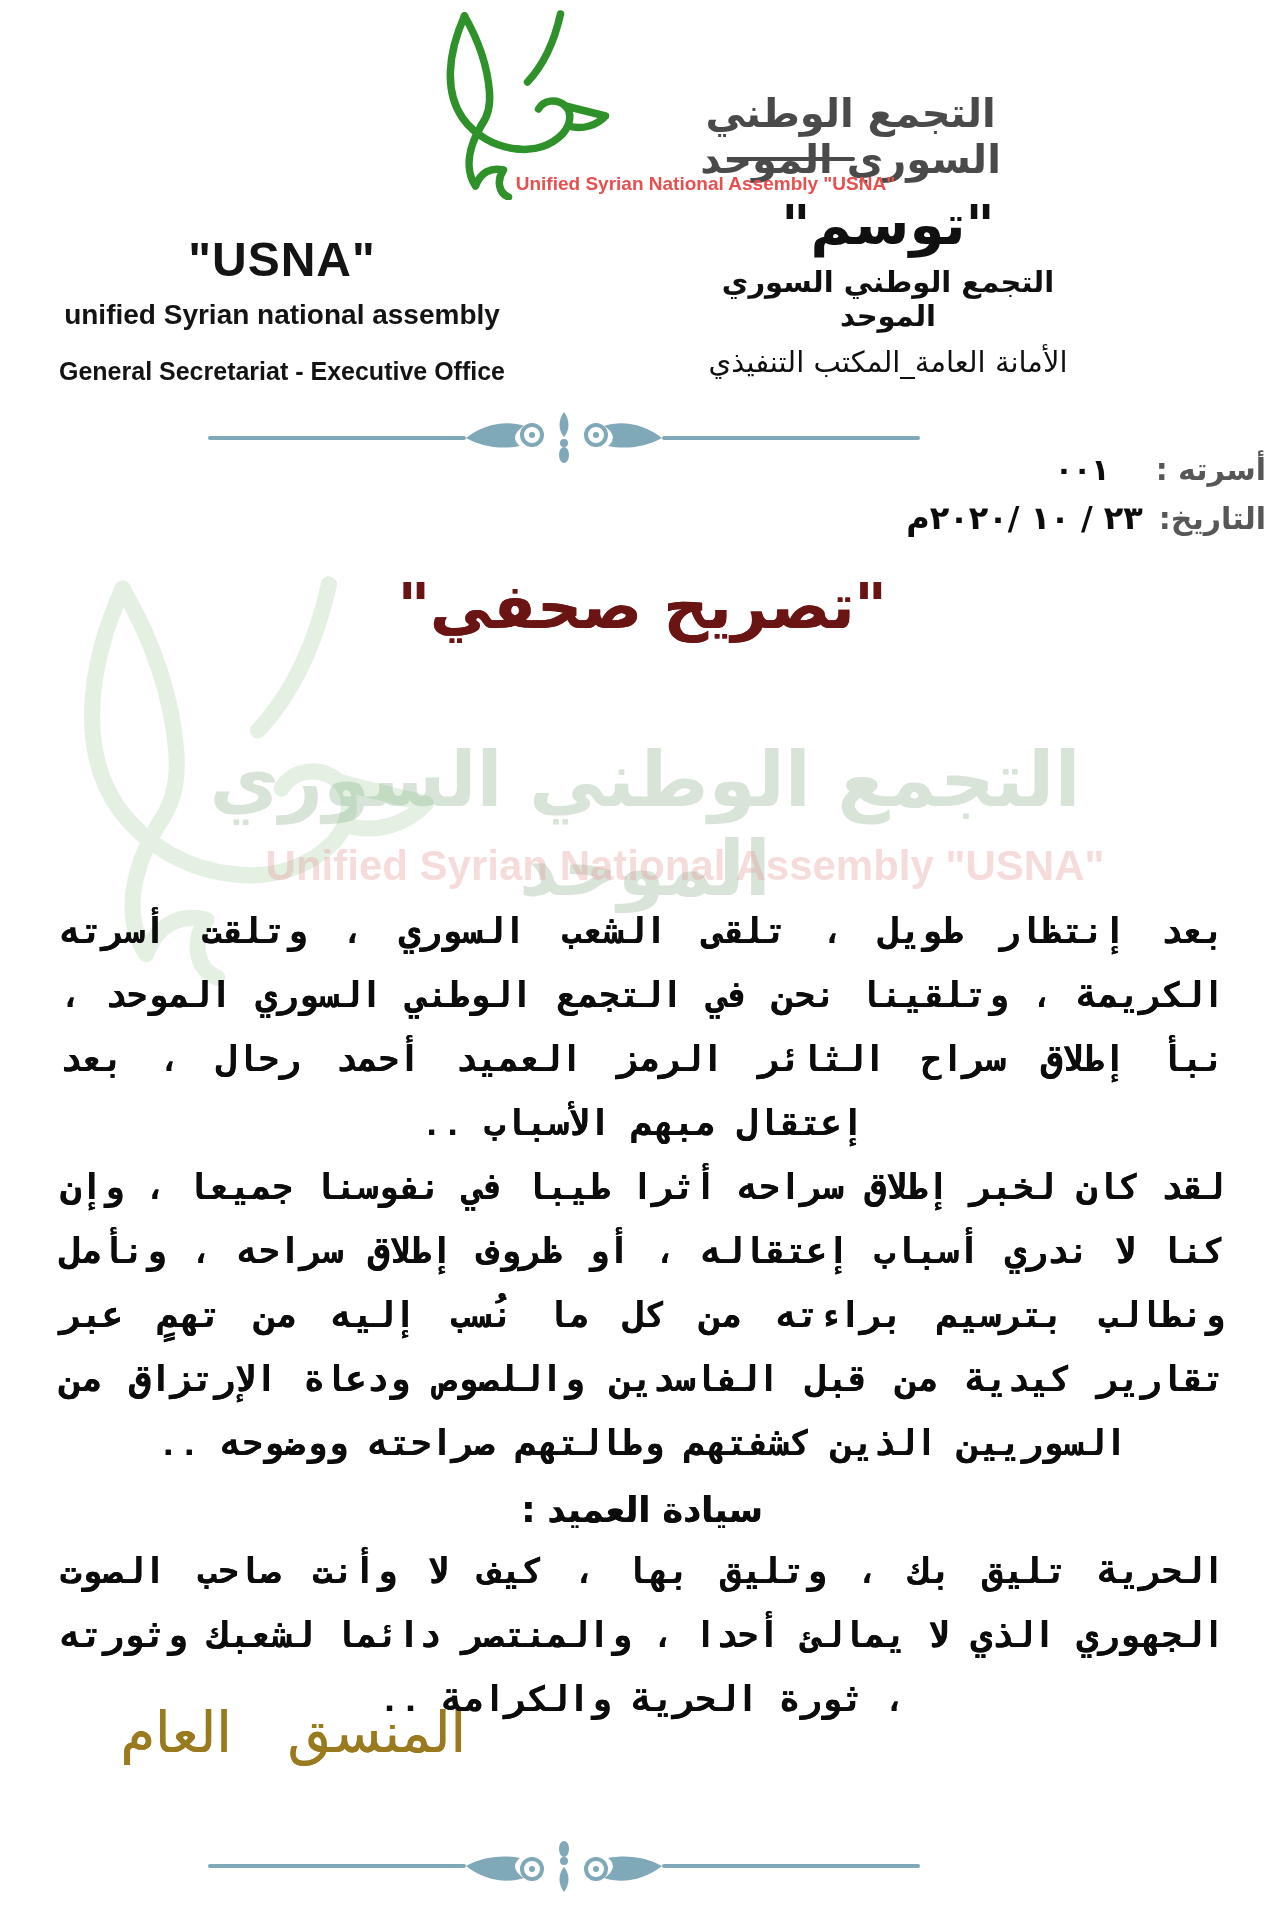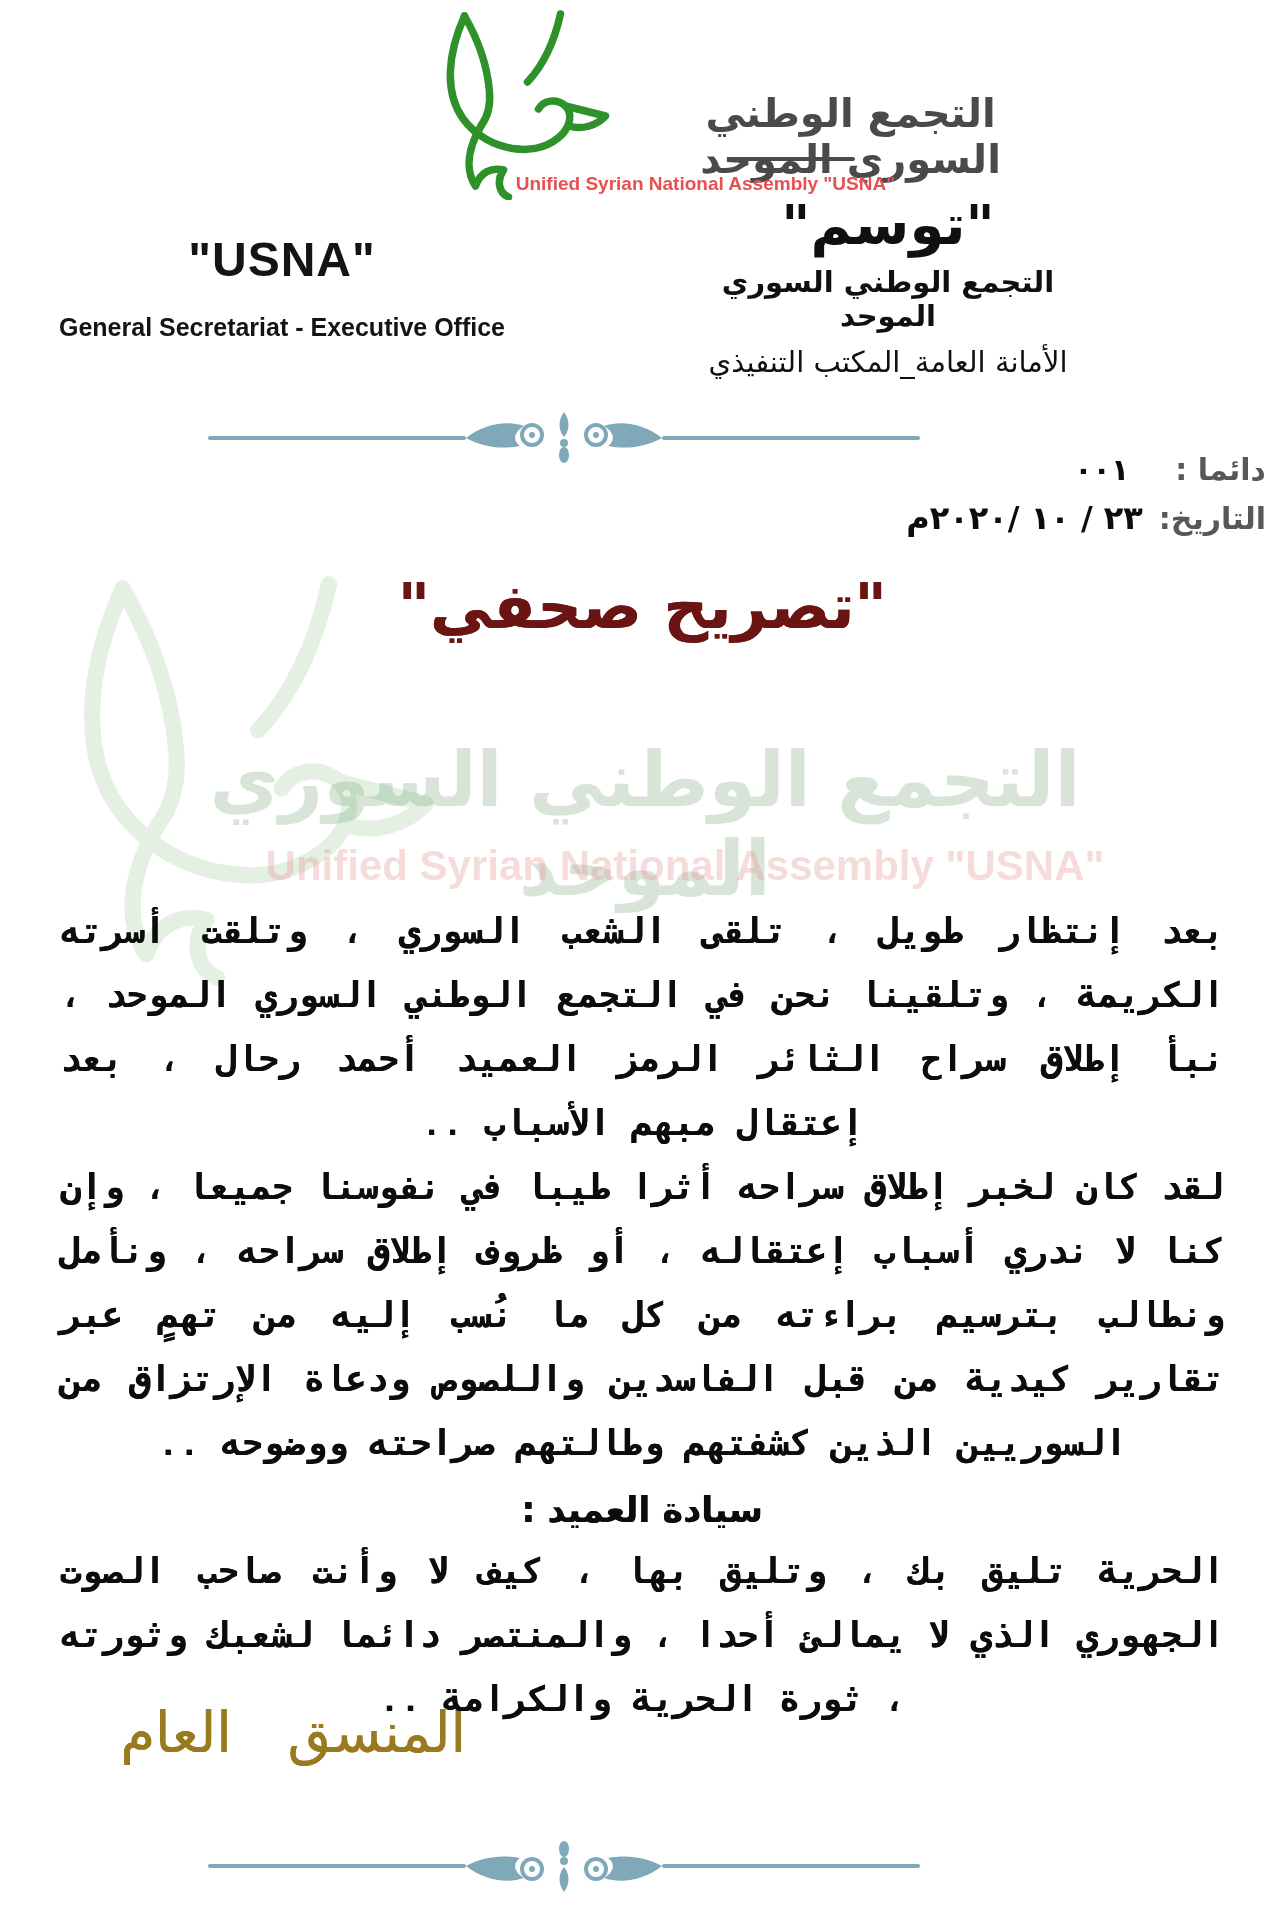--- a/index.html
+++ b/index.html
@@ -85,20 +85,21 @@
       <path d="M145,96 L185,106 C176,116 161,120 148,116"></path>
       <path d="M61,115 C48,137 44,159 55,176 C60,162 71,157 83,160 C76,170 78,183 88,187"></path>
     </g>
   </svg>
   <div class="abs logo-ar">التجمع الوطني السوري الموحد</div>
   <div class="abs logo-underline"></div>
   <div class="abs logo-en">Unified Syrian National Assembly "USNA"</div>
 
   <div class="abs left-block">
     <div class="left-acronym">"USNA"</div>
+    <div class="left-name">unified Syrian national assembly</div>
     <div class="left-office">General Secretariat - Executive Office</div>
   </div>
 
   <div class="abs right-block">
     <div class="right-motto">"توسم"</div>
     <div class="right-name">التجمع الوطني السوري الموحد</div>
     <div class="right-office">الأمانة العامة_المكتب التنفيذي</div>
   </div>
 
   <svg class="abs divider-top" viewBox="0 0 712 54" xmlns="http://www.w3.org/2000/svg">
@@ -116,21 +117,21 @@
       </g>
       <g fill="none" stroke="#7fa8b8" stroke-width="4">
         <circle cx="324" cy="25" r="10"></circle>
         <circle cx="388" cy="25" r="10"></circle>
       </g>
     </g>
   </svg>
 
   <div class="abs meta">
     <div class="meta-row">
-      <span class="meta-label">دائما :</span><span class="meta-value">٠٠١</span>
+      <span class="meta-label">أسرته :</span><span class="meta-value">٠٠١</span>
     </div>
     <div class="meta-row date">
       <span class="meta-label">التاريخ:</span><span class="meta-value">٢٣ / ١٠ /٢٠٢٠م</span>
     </div>
   </div>
 
   <svg class="abs wm wm-dove" viewBox="0 0 200 190" xmlns="http://www.w3.org/2000/svg">
     <use href="#doveShape"></use>
   </svg>
   <div class="abs wm-ar">التجمع الوطني السوري الموحد</div>

